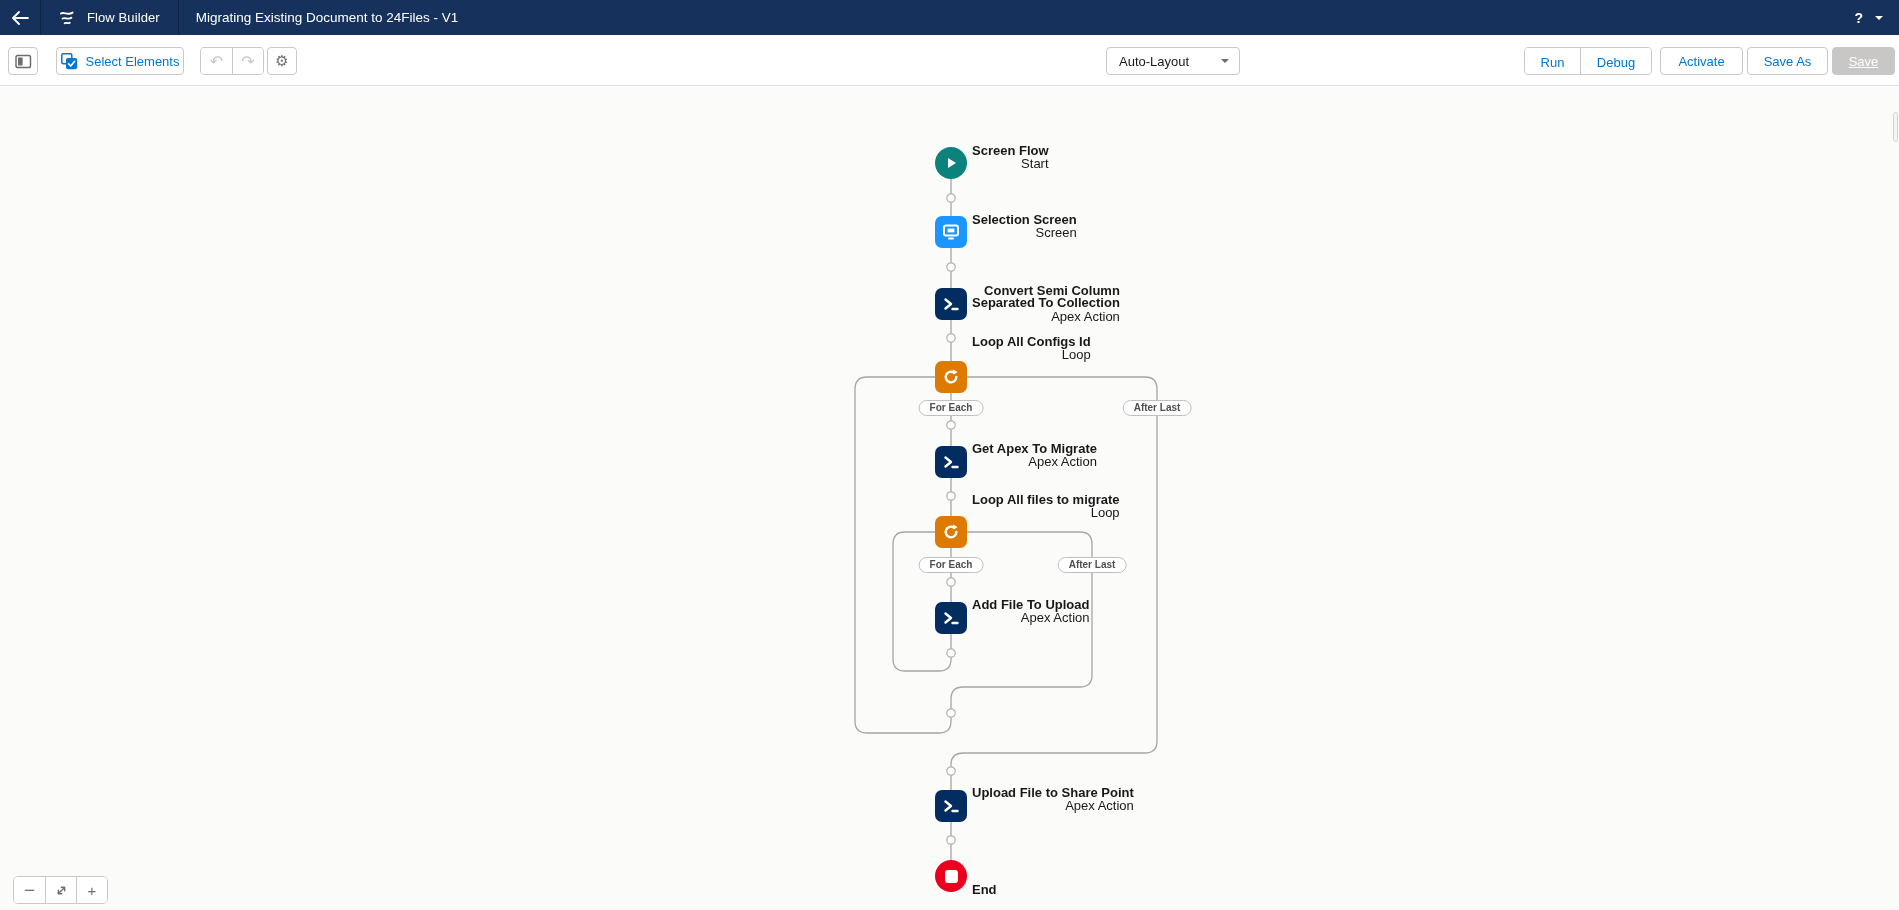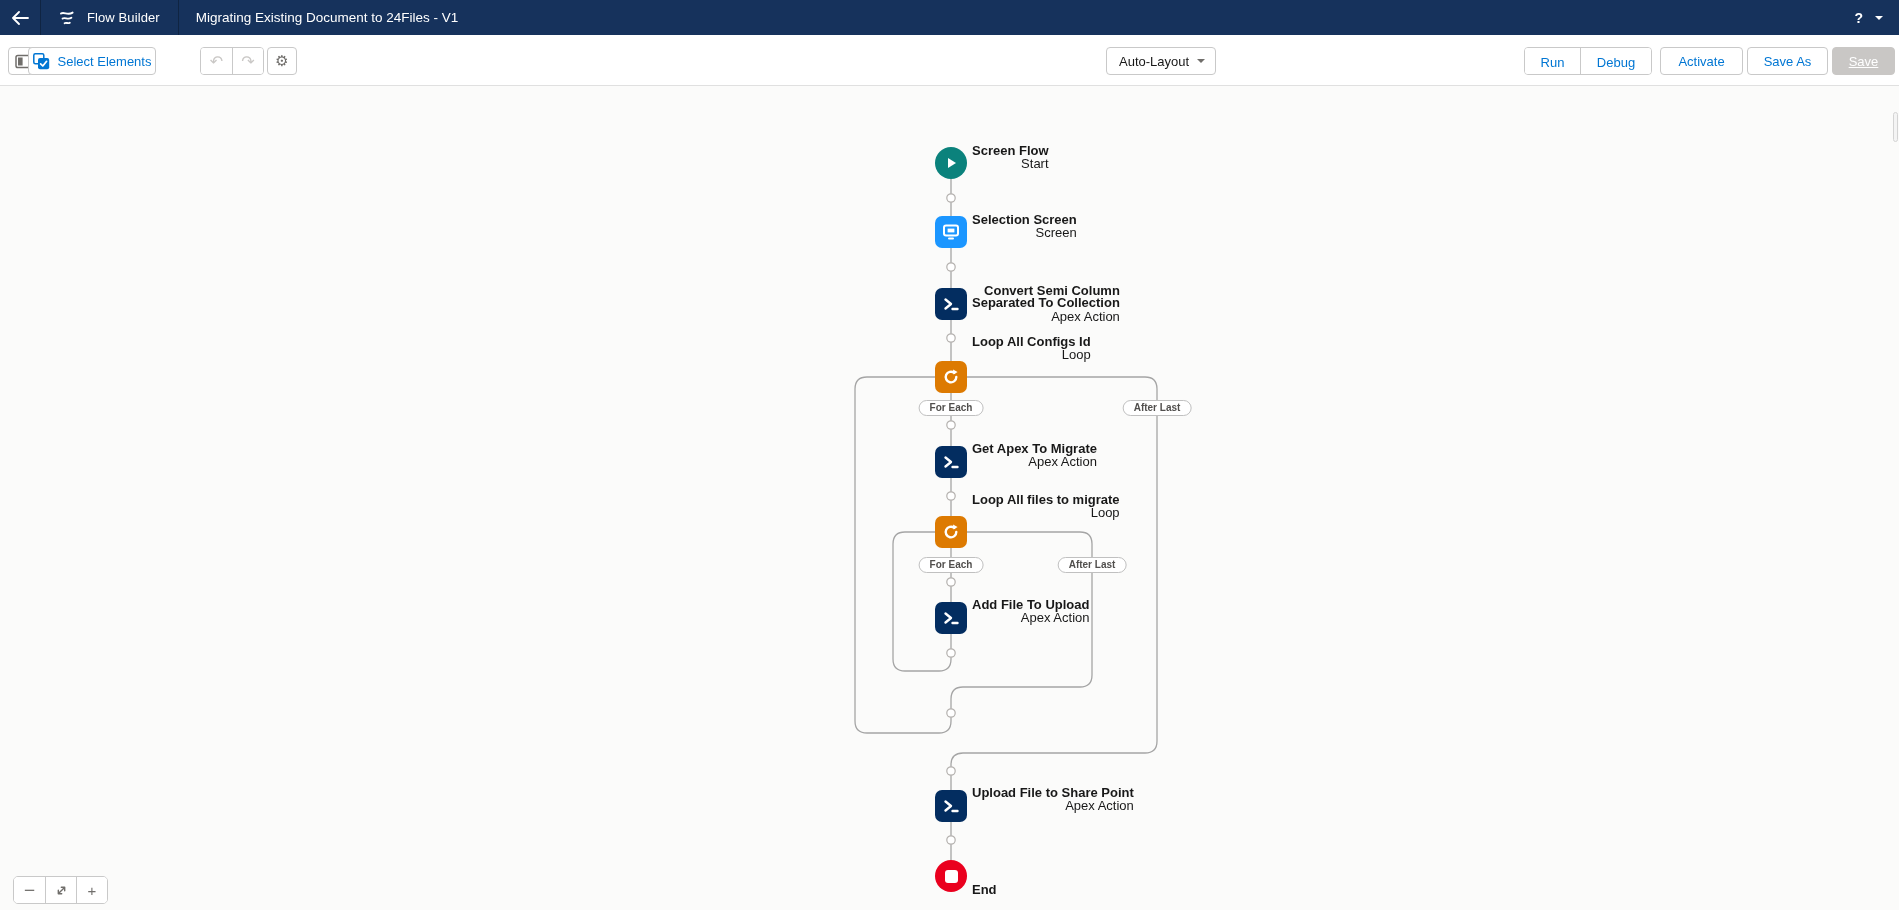--- a/index.html
+++ b/index.html
@@ -24,22 +24,22 @@
   .tbar { position:absolute; left:0; top:35px; width:100%; height:51px; background:#fff;
           border-bottom:1px solid #e0e0e0; z-index:25; }
   .btn { position:absolute; top:12px; height:28px; background:#fff; border:1px solid #c9c9c9; border-radius:4px;
          display:flex; align-items:center; justify-content:center; font-size:13px; color:#0176d3; cursor:pointer; }
   .btn-neutral { color:#706e6b; }
   .icon-btn { width:30px; }
   .grp { position:absolute; top:12px; height:28px; display:flex; border:1px solid #c9c9c9; border-radius:4px;
          background:#fff; overflow:hidden; }
   .grp > div { display:flex; align-items:center; justify-content:center; cursor:pointer; background:#fff; }
   .grp > div + div { border-left:1px solid #c9c9c9; }
-  .sel-elem { left:28px; width:128px; gap:8px; font-weight:400;justify-content:center; }
-  .layout-dd { left:1106px; width:110px; color:#181818; justify-content:space-between; padding:0 10px 0 12px; }
+  .sel-elem { left:56px; width:128px; gap:8px; font-weight:400;justify-content:center; }
+  .layout-dd { left:1106px; width:134px; color:#181818; justify-content:space-between; padding:0 10px 0 12px; }
   .layout-dd .caret-down { border-top-color:#706e6b; }
   .ver-text { position:absolute; left:1236px; top:0; height:51px; display:flex; align-items:center;
               font-size:13px; color:#181818; }
   .act-btns { position:absolute; right:4px; top:12px; display:flex; align-items:center; }
   .abtn { height:28px; border:1px solid #c9c9c9; border-radius:4px; background:#fff; color:#0176d3;
           font-size:13px; display:flex; align-items:center; justify-content:center; cursor:pointer; }
   .rd-grp { display:flex; border:1px solid #c9c9c9; border-radius:4px; overflow:hidden; height:28px; }
   .rd-grp .abtn { border:none; border-radius:0; }
   .rd-grp .abtn + .abtn { border-left:1px solid #c9c9c9; }
   .w-run{width:55px;} .w-debug{width:71px;} .w-act{width:83px; margin-left:8px;} .w-sa{width:81px; margin-left:4px;}

